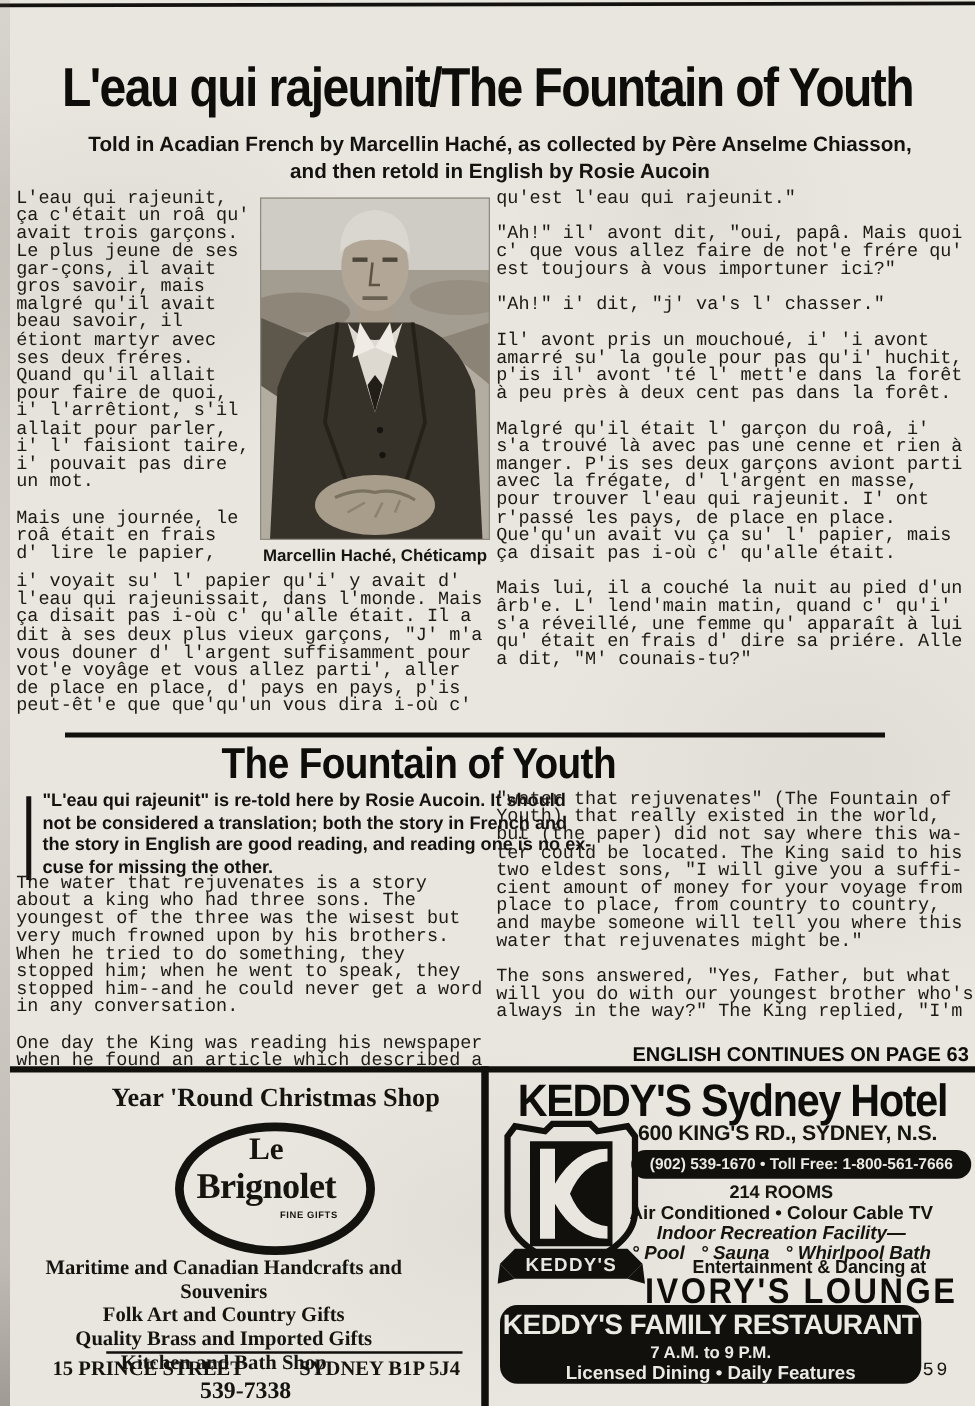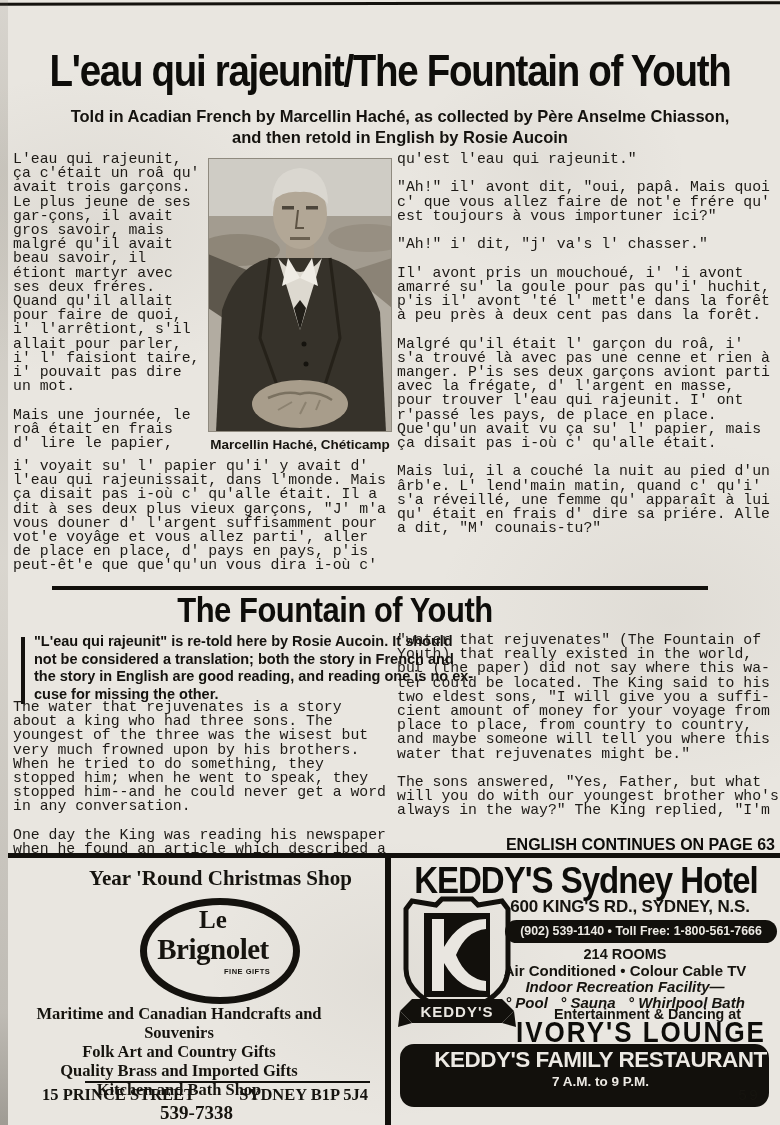--- a/index.html
+++ b/index.html
@@ -60,21 +60,21 @@
       color:#ece9e3;font-weight:bold;font-size:12.4px;line-height:23px;text-align:center;white-space:nowrap;}
   .ked-rooms{left:470px;top:946px;width:310px;font-size:14.5px;}
   .ked-l1{left:470px;top:962px;width:310px;font-size:15px;}
   .ked-l2{left:470px;top:978px;width:310px;font-size:15px;font-style:italic;}
   .ked-l3{left:470px;top:994px;width:310px;font-size:15px;font-style:italic;white-space:pre;}
   .ked-shield{left:398px;top:893px;width:118px;height:152px;}
   .ked-ent{left:515px;top:1005px;width:265px;font-size:15px;transform:scaleX(.95);transform-origin:center;}
   .ked-lounge{left:502px;top:1016px;width:278px;font-size:26px;letter-spacing:2px;
       transform:scaleY(1.1);transform-origin:top;white-space:nowrap;color:#0e0d0a;}
   .ked-box{left:400px;top:1044px;width:337px;height:63px;background:#12100c;border-radius:14px;
-      color:#ece9e3;text-align:center;padding-left:32px;}
+      color:#ece9e3;text-align:center;}
   .ked-box-title{font-size:22.5px;font-weight:bold;letter-spacing:-.5px;margin-top:3px;}
   .ked-box-hours{font-size:13.5px;font-weight:bold;margin-top:1px;}
   .ked-box-line{font-size:15px;font-weight:bold;margin-top:1px;}
   .pagenum{left:738px;top:1088px;width:40px;font-family:"Liberation Mono",monospace;font-size:15px;letter-spacing:2px;}
 </style>
 </head>
 <body>
 
 <div class="page">
 
@@ -224,21 +224,21 @@
   </div>
   <div class="abs rule brig-rule"></div>
   <div class="abs brig-address">
     <span>15 PRINCE STREET</span>
     <span>SYDNEY B1P 5J4</span>
   </div>
   <div class="abs brig-phone serif-b center">539-7338</div>
 
   <div class="abs ked-title sans-b center">KEDDY'S Sydney Hotel</div>
   <div class="abs ked-addr sans-b center">600 KING'S RD., SYDNEY, N.S.</div>
-  <div class="abs ked-pill">(902) 539-1140 • Toll Free: 1-800-561-7666</div>
+  <div class="abs ked-pill">(902) 539-1670 • Toll Free: 1-800-561-7666</div>
   <div class="abs ked-rooms sans-b center">214 ROOMS</div>
   <div class="abs ked-l1 sans-b center">Air Conditioned • Colour Cable TV</div>
   <div class="abs ked-l2 sans-b center">Indoor Recreation Facility—</div>
   <div class="abs ked-l3 sans-b center">° Pool   ° Sauna   ° Whirlpool Bath</div>
 
   <div class="abs ked-shield">
     <svg width="118" height="152" viewBox="0 0 118 152">
       <path d="M8,16 L14,8 L38,12 L44,6 L74,6 L80,12 L104,8 L110,16 L110,76 Q110,104 59,122 Q8,104 8,76 Z" fill="none" stroke="#12100c" stroke-width="5"></path>
       <rect x="26" y="20" width="66" height="84" fill="#12100c"></rect>
       <path d="M34,26 L34,98 L46,98 L46,70 Q62,98 88,98 L88,88 Q68,86 58,62 Q68,38 88,36 L88,26 Q62,26 46,54 L46,26 Z" fill="#e9e6e0"></path>
@@ -247,17 +247,18 @@
       <text x="59" y="124" text-anchor="middle" font-family="Liberation Sans, sans-serif" font-size="15" font-weight="bold" fill="#e9e6e0" letter-spacing="1">KEDDY'S</text>
     </svg>
   </div>
 
   <div class="abs ked-ent sans-b center">Entertainment &amp; Dancing at</div>
   <div class="abs ked-lounge sans-b center">IVORY'S LOUNGE</div>
 
   <div class="abs ked-box">
     <div class="ked-box-title">KEDDY'S FAMILY RESTAURANT</div>
     <div class="ked-box-hours">7 A.M. to 9 P.M.</div>
+    <div class="ked-box-line">Licensed Dining • Daily Features</div>
   </div>
 
   <div class="abs pagenum">59</div>
 
 </div>
 
 </body></html>

